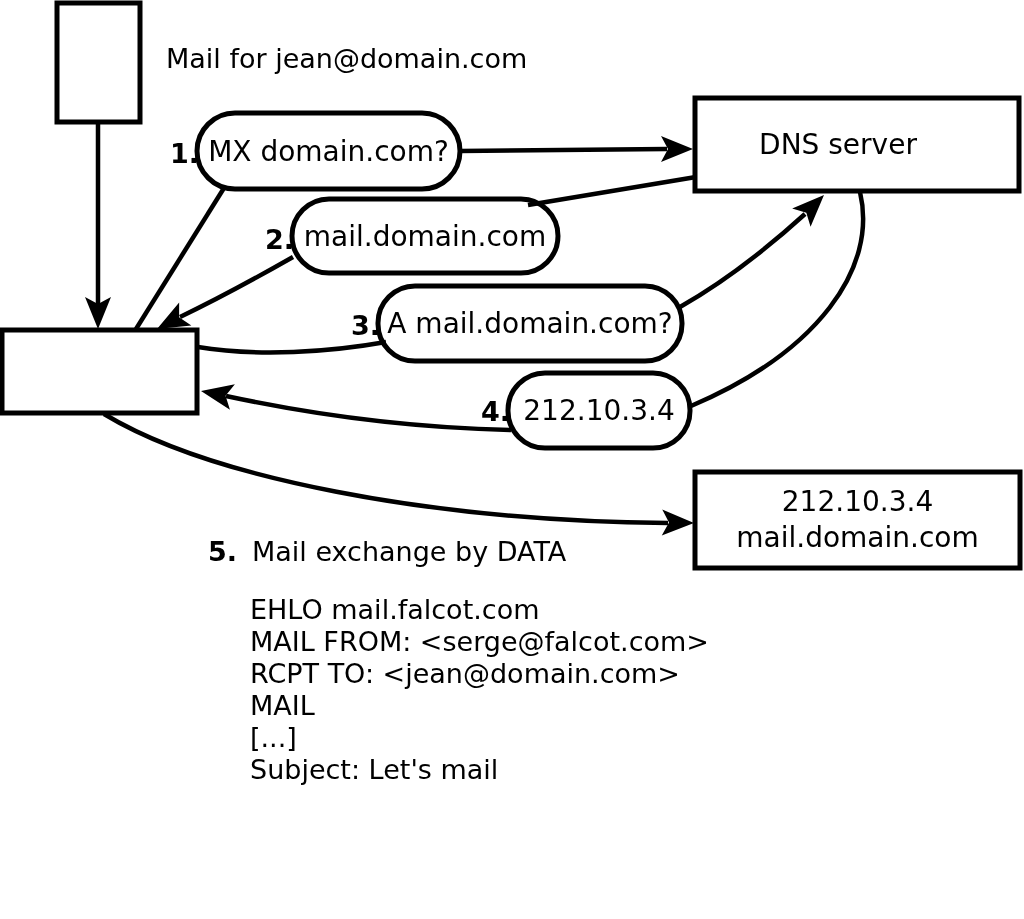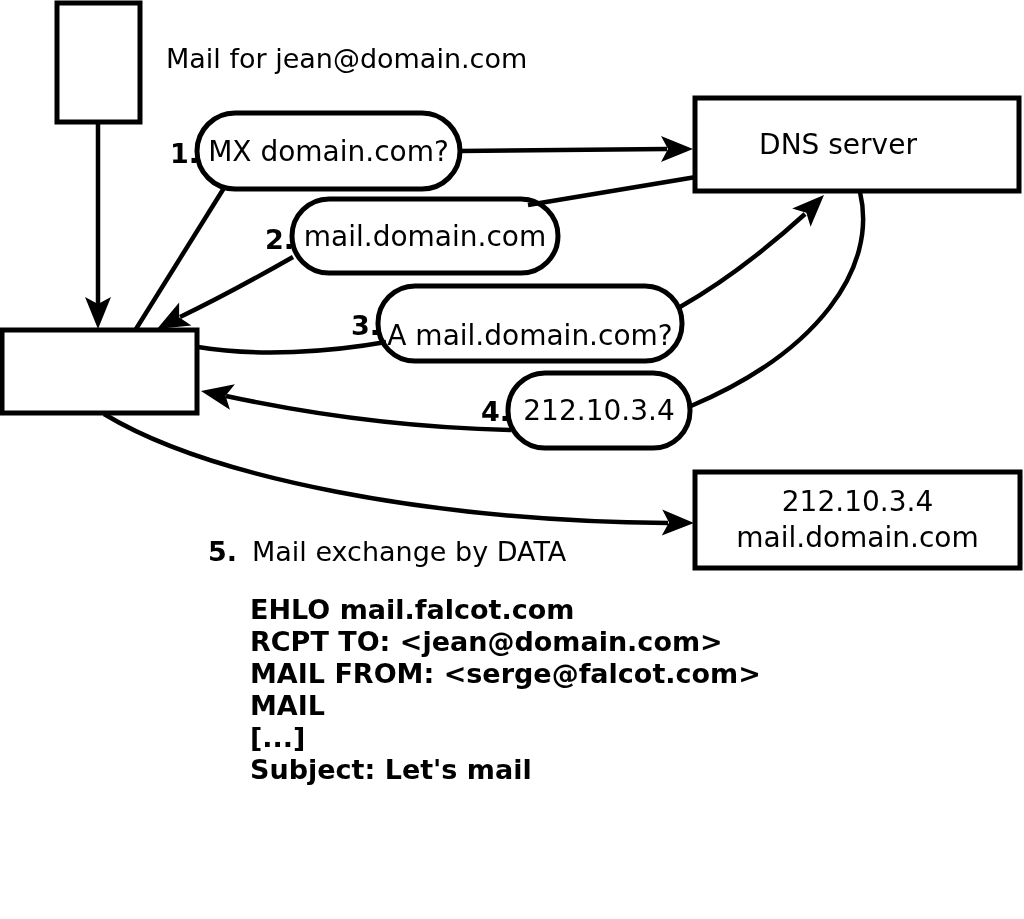--- a/index.html
+++ b/index.html
@@ -45,21 +45,20 @@
   .smtp {
     position: absolute;
     left: 250px;
     top: 594px;
     font-size: 27px;
     line-height: 32px;
   }
   .smtp-line {
     height: 32px;
     white-space: pre;
-    font-weight: bold;
   }
 </style>
 </head>
 <body>
 
 <div id="canvas">
 
   <svg id="shapes" viewBox="0 0 1024 919" xmlns="http://www.w3.org/2000/svg">
     <g fill="none" stroke="#000000" stroke-width="5">
 
@@ -119,29 +118,29 @@
   </div>
 
   <div class="label num" style="left:170px; top:140px;">1.</div>
   <div class="label num" style="left:265px; top:226px;">2.</div>
   <div class="label num" style="left:351px; top:312px;">3.</div>
   <div class="label num" style="left:481px; top:398px;">4.</div>
   <div class="label num" style="left:208px; top:538px;">5.</div>
 
   <div class="centered" style="left:197px; top:113px; width:263px; height:76px;">MX domain.com?</div>
   <div class="centered" style="left:292px; top:199px; width:266px; height:74px;">mail.domain.com</div>
-  <div class="centered" style="left:378px; top:298px; width:304px; height:75px;">A mail.domain.com?</div>
+  <div class="centered" style="left:378px; top:286px; width:304px; height:75px;">A mail.domain.com?</div>
   <div class="centered" style="left:508px; top:373px; width:182px; height:75px;">212.10.3.4</div>
 
   <div class="label" style="left:252px; top:538px;">Mail exchange by DATA</div>
 
   <div class="smtp">
     <div class="smtp-line">EHLO mail.falcot.com</div>
+    <div class="smtp-line">MAIL FROM: &lt;serge@falcot.com&gt;</div>
     <div class="smtp-line">RCPT TO: &lt;jean@domain.com&gt;</div>
-    <div class="smtp-line">MAIL FROM: &lt;serge@falcot.com&gt;</div>
     <div class="smtp-line">MAIL</div>
     <div class="smtp-line">[...]</div>
     <div class="smtp-line">Subject: Let's mail</div>
     <div class="smtp-line"></div>
     <div class="smtp-line">[...]</div>
     <div class="smtp-line">.</div>
   </div>
 
 </div>
 

